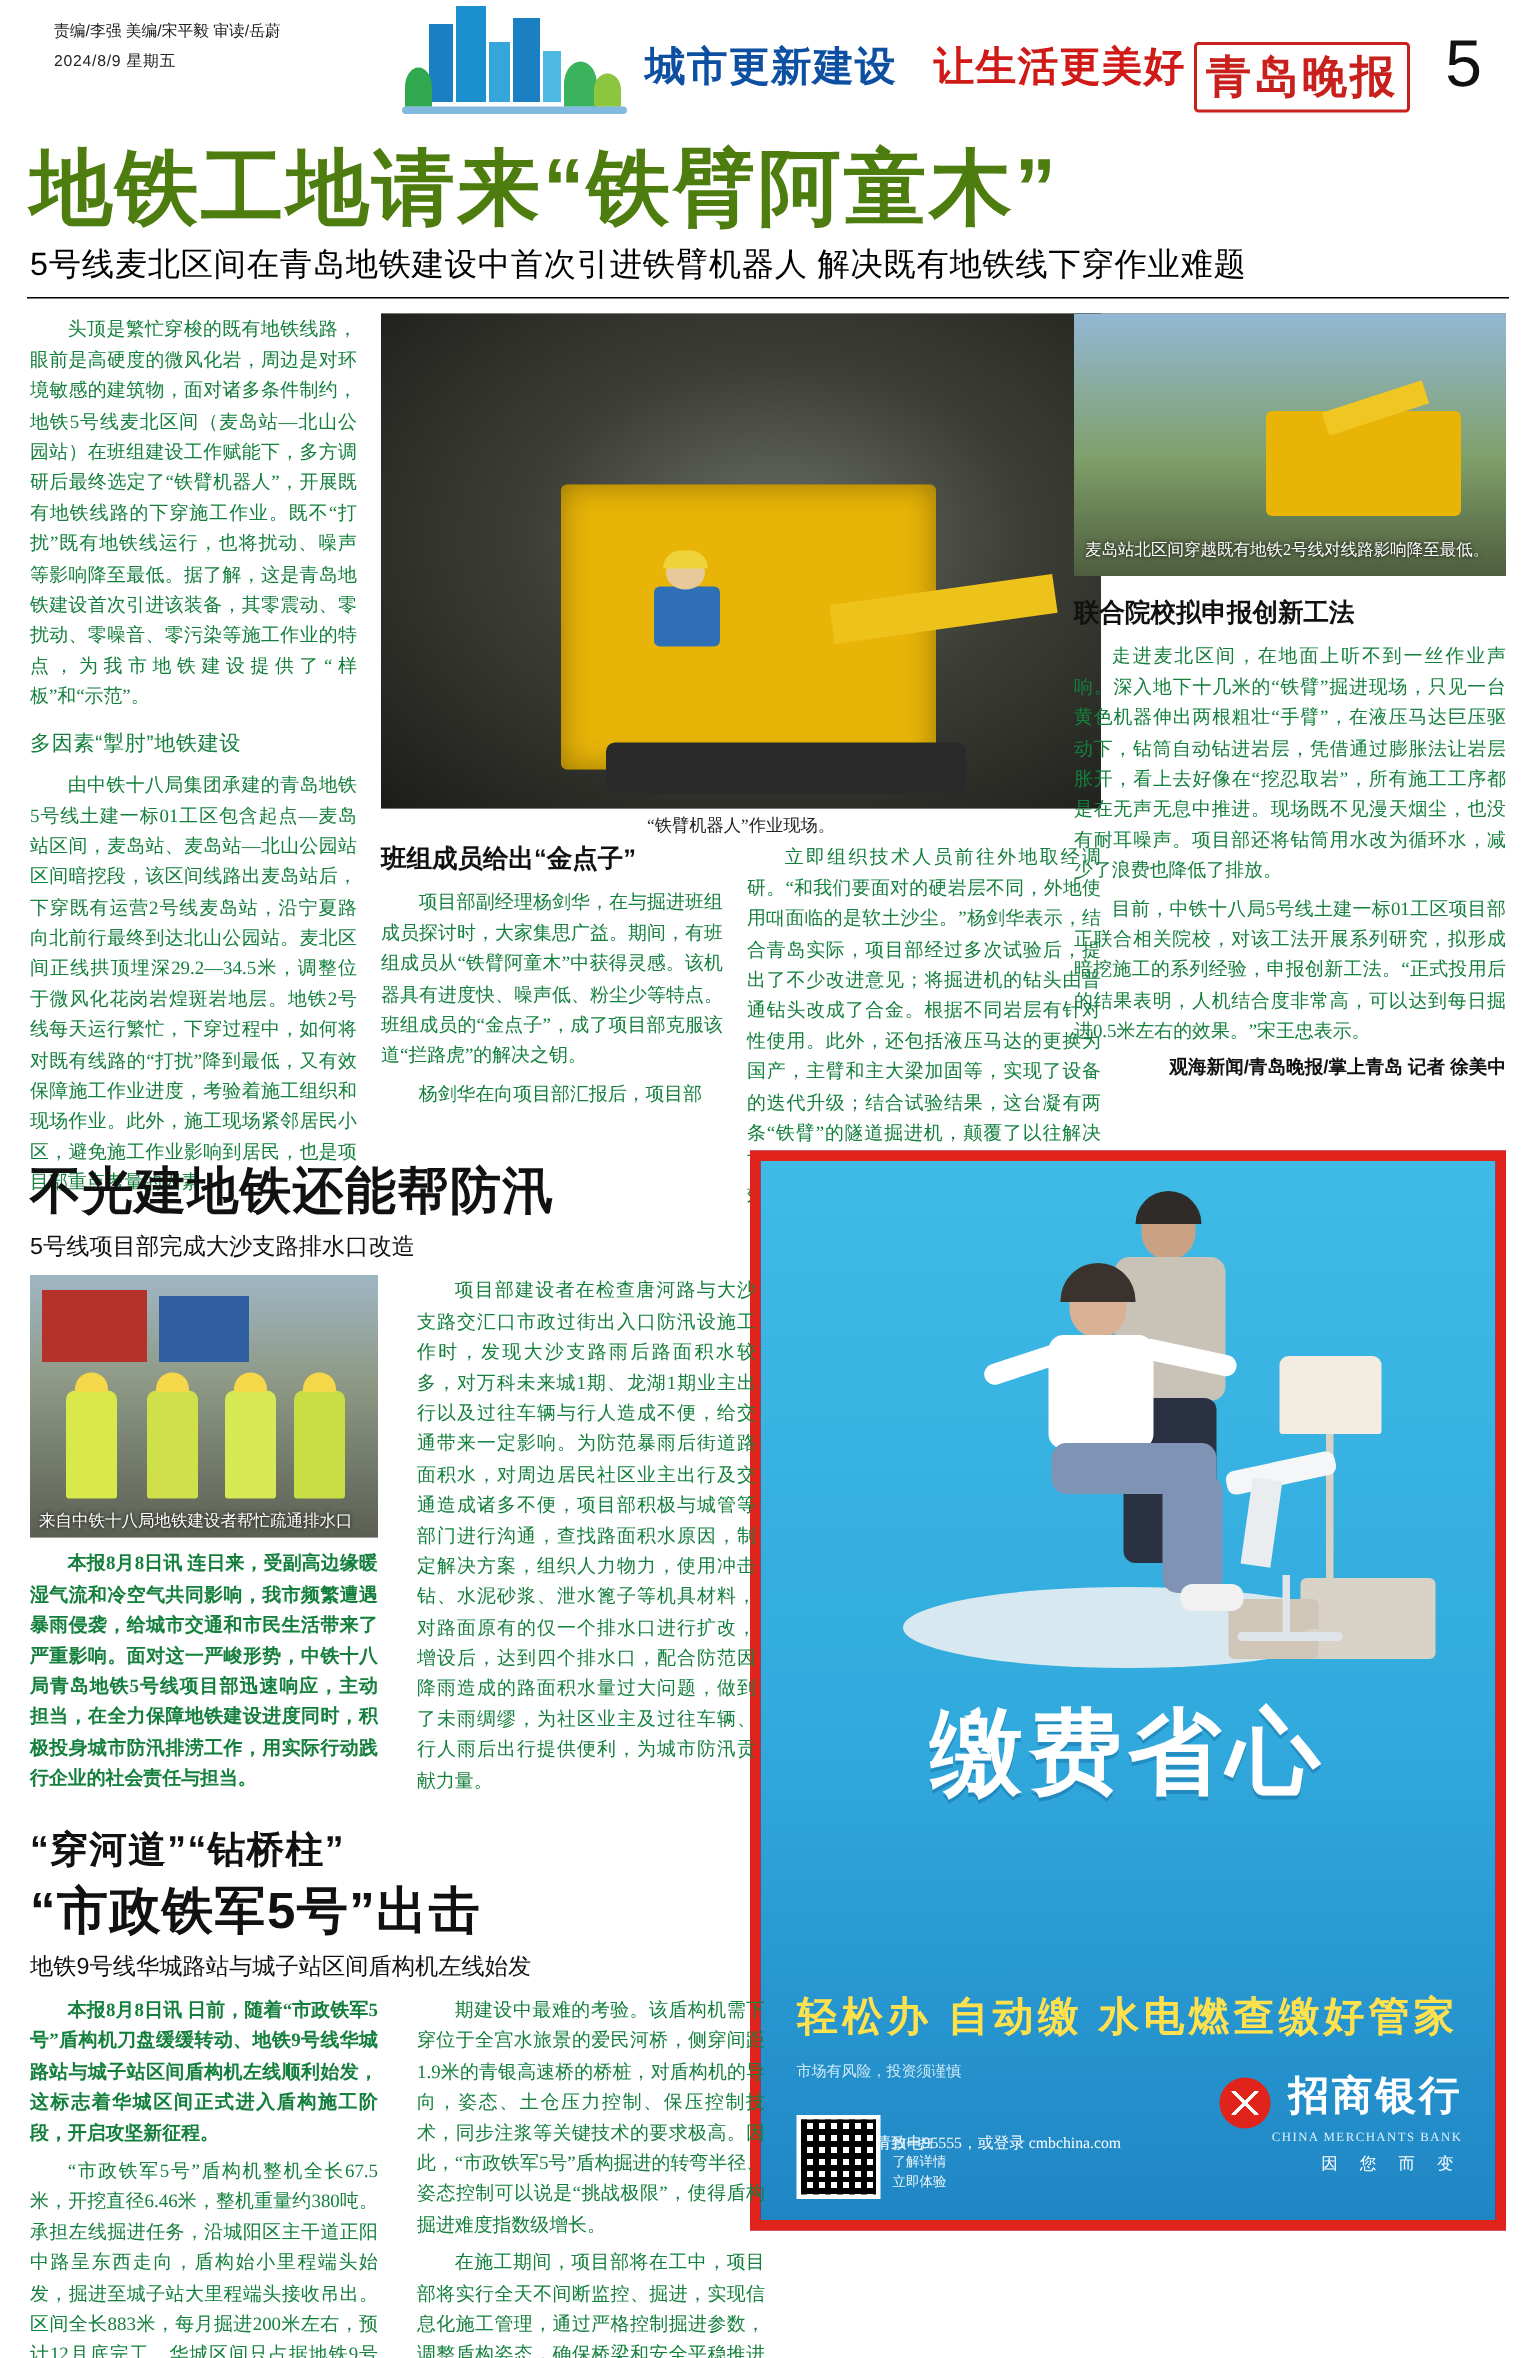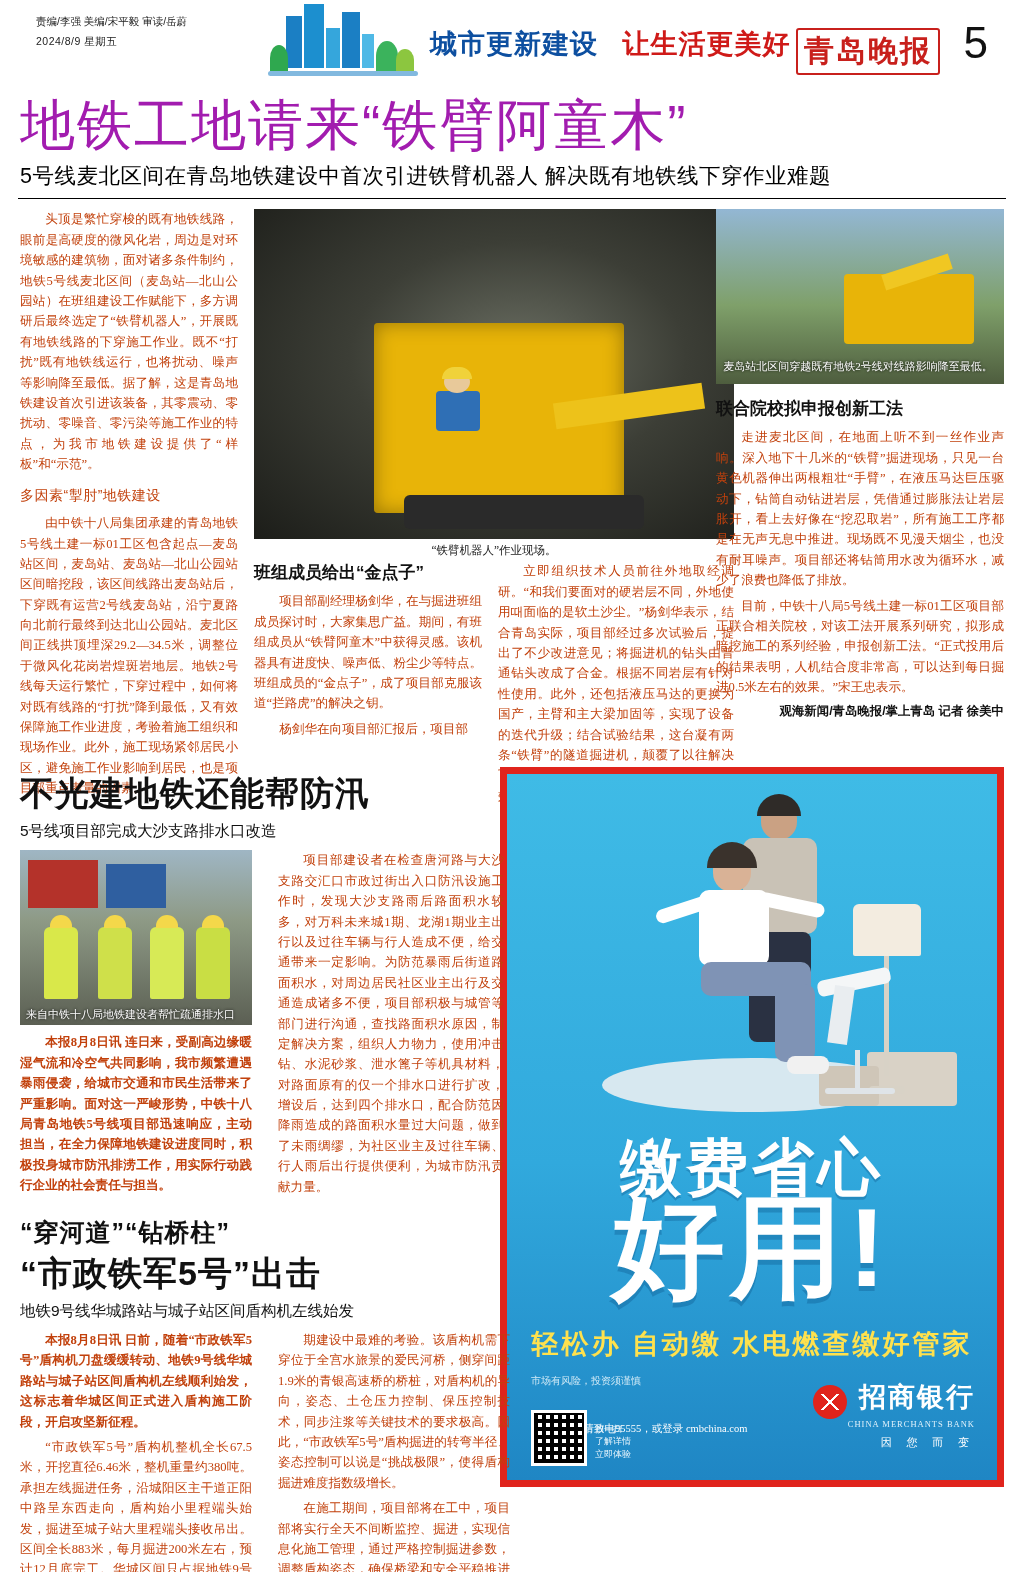--- a/index.html
+++ b/index.html
@@ -23,28 +23,28 @@
   .mh-paper{position:absolute;right:66px;top:28px;font-family:"Liberation Serif",serif;font-weight:bold;font-size:30px;color:#c8201c;letter-spacing:2px;border:2px solid #c8201c;padding:1px 6px;border-radius:3px;}
   .mh-pageno{position:absolute;right:18px;top:18px;font-family:"Liberation Sans",sans-serif;font-size:44px;color:#111;font-weight:normal;}
 
   
   .sky{position:absolute;left:0;top:0;width:150px;height:84px;}
   .sky .b{position:absolute;bottom:16px;background:#1b7fc4;}
   .sky .g{position:absolute;bottom:13px;background:#2fa84f;border-radius:50% 50% 0 0;}
   .sky .base{position:absolute;left:0;bottom:8px;width:150px;height:5px;background:#1b7fc4;opacity:.55;border-radius:3px;}
 
   
-  .h1{font-family:"Liberation Sans",sans-serif;font-weight:normal;font-size:55px;letter-spacing:2px;line-height:1.08;margin:10px 0 6px 2px;color:#a21caf;}
+  .h1{font-family:"Liberation Sans",sans-serif;font-weight:bold;font-size:55px;letter-spacing:2px;line-height:1.08;margin:10px 0 6px 2px;color:#4d7c0f;}
   .h2{font-family:"Liberation Sans",sans-serif;font-size:21.5px;letter-spacing:.5px;color:#000;margin:0 0 8px 2px;}
   .rule{height:1px;background:#000;margin:6px 0 10px 0;}
 
   
   .top{position:relative;height:548px;}
   .col1{position:absolute;left:2px;top:0;width:218px;}
-  .bodytext{font-size:12.6px;line-height:1.62;text-align:justify;color:#c2410c;font-family:"Liberation Serif",serif;}
+  .bodytext{font-size:12.6px;line-height:1.62;text-align:justify;color:#15803d;font-family:"Liberation Serif",serif;}
   .bodytext p{margin:0 0 5px 0;text-indent:2em;}
   .subhead{font-family:"Liberation Sans",sans-serif;font-weight:normal;font-size:14px;margin:10px 0 6px 0;letter-spacing:.5px;}
 
   .photo-main{position:absolute;left:236px;top:0;width:480px;height:330px;background:#2b2b2b;overflow:hidden;}
   .cap-main{position:absolute;left:236px;top:334px;width:480px;font-size:11.5px;color:#222;text-align:center;}
   .photo-small{position:absolute;right:2px;top:0;width:288px;height:175px;background:#3a4a3c;overflow:hidden;}
   .cap-small{position:absolute;right:2px;top:150px;width:288px;font-size:11px;color:#fff;text-align:center;text-shadow:0 0 3px #000;}
 
   .col2{position:absolute;left:236px;top:352px;width:228px;}
   .col3{position:absolute;left:480px;top:352px;width:236px;}
@@ -229,21 +229,20 @@
           <div style="position:absolute;left:44px;top:40px;width:70px;height:76px;background:#ffffff;border-radius:10px;"></div>
           <div style="position:absolute;left:0px;top:52px;width:60px;height:14px;background:#ffffff;border-radius:8px;transform:rotate(-18deg);"></div>
           <div style="position:absolute;left:104px;top:48px;width:66px;height:14px;background:#ffffff;border-radius:8px;transform:rotate(12deg);"></div>
           <div style="position:absolute;left:46px;top:112px;width:110px;height:34px;background:#7f93b5;border-radius:10px;"></div>
           <div style="position:absolute;left:120px;top:134px;width:40px;height:78px;background:#7f93b5;border-radius:10px;"></div>
           <div style="position:absolute;left:132px;top:206px;width:42px;height:18px;background:#f1f1f1;border-radius:8px;"></div>
         </div>
       </div>
 
       <div class="ad-t1">缴费省心</div>
-      <div class="ad-t2">好用!</div>
       <div class="ad-t3">轻松办  自动缴  水电燃查缴好管家</div>
       <div class="ad-fine">市场有风险，投资须谨慎</div>
       <div class="ad-fine2">更多信息，请致电95555，或登录 cmbchina.com</div>
 
       <div class="ad-qr">
         <div style="width:100%;height:100%;background:
           repeating-linear-gradient(90deg,#000 0 4px,#fff 4px 8px),
           repeating-linear-gradient(0deg,#000 0 4px,#fff 4px 8px);
           background-blend-mode:multiply;"></div>
       </div>

